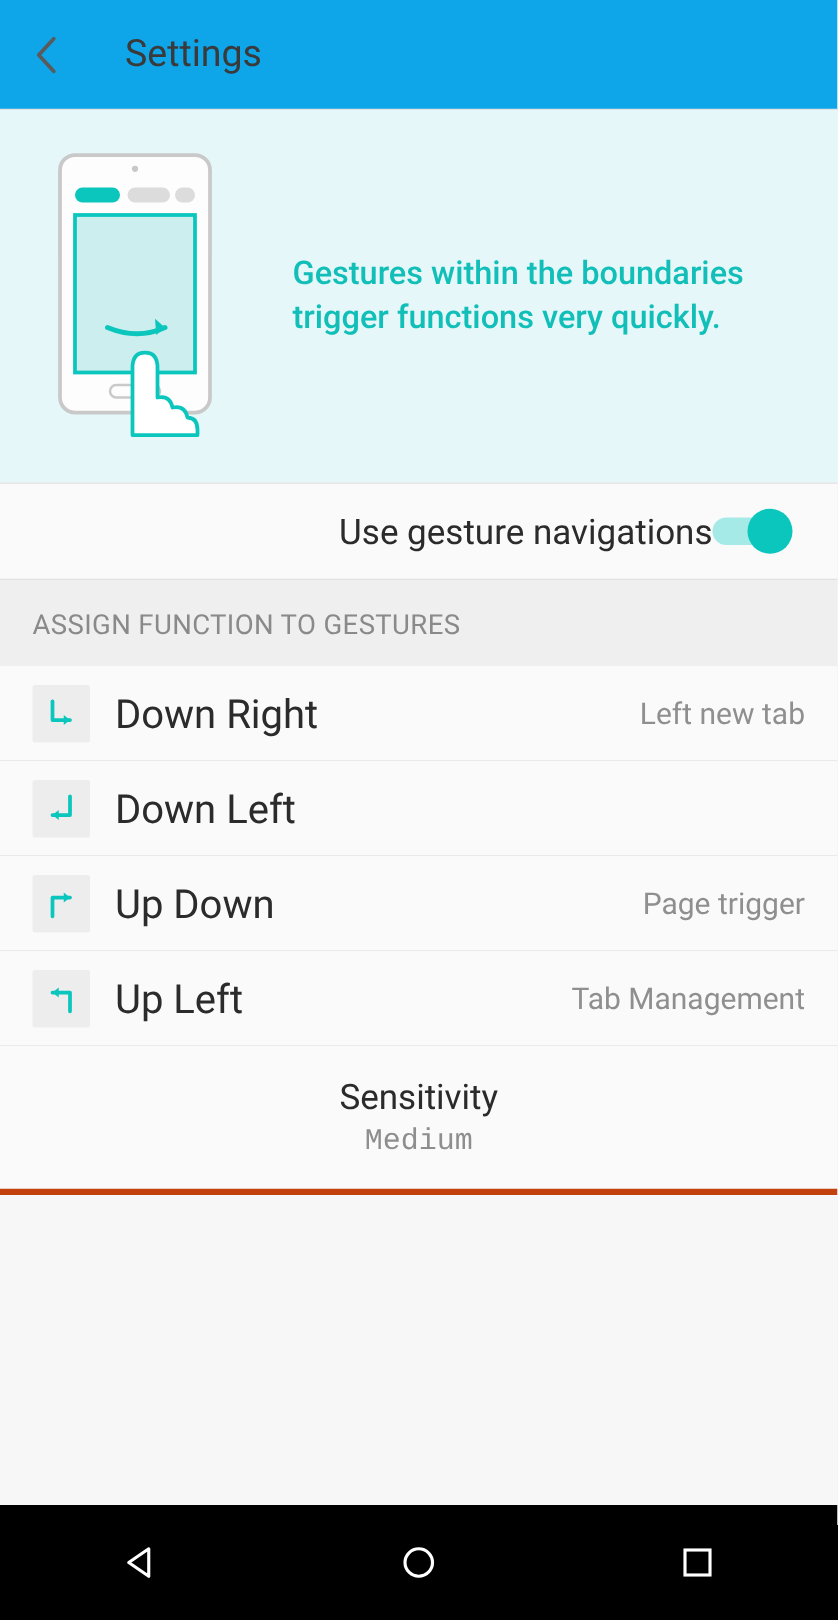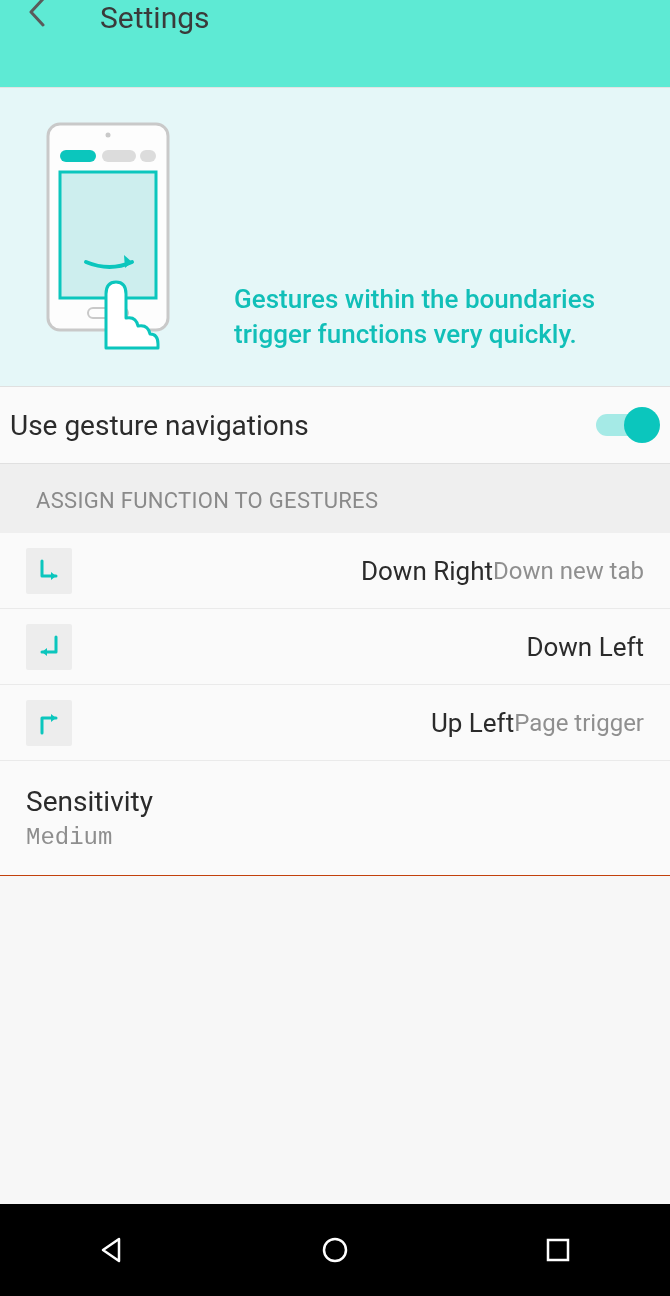--- a/index.html
+++ b/index.html
@@ -1,40 +1,40 @@
 <!DOCTYPE html>
 <html><head>
 <meta charset="utf-8">
 <style>
   * { box-sizing: border-box; margin: 0; padding: 0; }
   html, body { width: 670px; height: 1296px; font-family: -apple-system, Roboto, "Helvetica Neue", Arial, sans-serif; background: #f4f4f4; overflow: hidden; }
   .app { display: flex; flex-direction: column; height: 100%; background: #f6f6f6; }
   
-  .header { height: 88px; display: flex; padding: 0 24px; background: #5eead4; border-bottom: 1px solid #e3e3e3; }
+  .header { height: 88px; display: flex; align-items: center; padding: 0 24px; background: #0ea5e9; border-bottom: 1px solid #e3e3e3; }
   .back-icon { width: 24px; height: 24px; display: flex; align-items: center; justify-content: center; margin-right: 52px; }
   .header-title { font-size: 30px; color: #3a3a3a; font-weight: 400; }
   
-  .hero { background: #e5f7f8; padding: 34px 28px 34px 40px; display: flex; align-items: flex-end; }
+  .hero { background: #e5f7f8; padding: 34px 28px 34px 40px; display: flex; align-items: center; }
   .hero-illustration { width: 148px; height: 230px; flex: 0 0 auto; margin-right: 46px; position: relative; }
   .hero-text { color: #11bfb8; font-size: 26px; line-height: 1.35; font-weight: 500; }
   
-  .toggle-row { background: #fafafa; height: 78px; display: flex; align-items: center; padding: 0 10px; border-top: 1px solid #e0e0e0; border-bottom: 1px solid #e0e0e0; }
+  .toggle-row { background: #fafafa; height: 78px; display: flex; align-items: center; padding: 0 36px; border-top: 1px solid #e0e0e0; border-bottom: 1px solid #e0e0e0; text-align: right; }
   .toggle-row .label { font-size: 28px; color: #2b2b2b; flex: 1; }
   .switch { width: 64px; height: 34px; position: relative; }
   .switch-track { position: absolute; left: 0; top: 6px; width: 52px; height: 22px; background: #a5eae6; border-radius: 12px; }
   .switch-thumb { position: absolute; right: 0; top: -1px; width: 36px; height: 36px; background: #0bc6bd; border-radius: 50%; }
   
-  .section-header { padding: 24px 36px 20px; font-size: 22px; color: #8a8a8a; letter-spacing: 0.3px; background: #efefef; }
+  .section-header { padding: 24px 26px 20px; font-size: 22px; color: #8a8a8a; letter-spacing: 0.3px; background: #efefef; }
   
   .gesture-row { background: #fafafa; height: 76px; display: flex; align-items: center; padding: 0 26px; border-bottom: 1px solid #eaeaea; }
   .gesture-icon-box { width: 46px; height: 46px; background: #ededed; border-radius: 2px; margin-right: 20px; display: flex; align-items: center; justify-content: center; }
-  .gesture-label { font-size: 26px; color: #2b2b2b; flex: 1; text-align: right; }
+  .gesture-label { font-size: 32px; color: #2b2b2b; flex: 1; }
   .gesture-value { font-size: 24px; color: #8f8f8f; }
   
-  .adv-row { background: #fafafa; padding: 24px 26px; border-bottom: 1px solid #c2410c; }
+  .adv-row { background: #fafafa; padding: 24px 26px; border-bottom: 5px solid #c2410c; text-align: center; }
   .adv-title { font-size: 28px; color: #2b2b2b; margin-bottom: 6px; }
   .adv-sub { font-size: 24px; color: #8e8e8e; font-family: Liberation Mono, monospace; }
   
   .fill { flex: 1; background: #f7f7f7; }
   
   .navbar { height: 92px; background: #000; display: flex; align-items: center; justify-content: space-around; }
   .nav-btn { width: 44px; height: 44px; display: flex; align-items: center; justify-content: center; }
 </style>
 </head>
 <body>
@@ -87,44 +87,54 @@
   <div class="section-header">ASSIGN FUNCTION TO GESTURES</div>
 
   <div class="gesture-row">
     <div class="gesture-icon-box">
       <svg width="30" height="30" viewBox="0 0 30 30">
         <path d="M8 5 L8 20 L22 20" fill="none" stroke="#0bc6bd" stroke-width="3" stroke-linecap="round" stroke-linejoin="round"></path>
         <polygon points="22,20 17,16 17,24" fill="#0bc6bd"></polygon>
       </svg>
     </div>
     <div class="gesture-label">Down Right</div>
-    <div class="gesture-value">Down new tab</div>
+    <div class="gesture-value">Left new tab</div>
   </div>
 
   <div class="gesture-row">
     <div class="gesture-icon-box">
       <svg width="30" height="30" viewBox="0 0 30 30">
         <path d="M22 5 L22 20 L8 20" fill="none" stroke="#0bc6bd" stroke-width="3" stroke-linecap="round" stroke-linejoin="round"></path>
         <polygon points="8,20 13,16 13,24" fill="#0bc6bd"></polygon>
       </svg>
     </div>
     <div class="gesture-label">Down Left</div>
   </div>
 
   <div class="gesture-row">
     <div class="gesture-icon-box">
       <svg width="30" height="30" viewBox="0 0 30 30">
         <path d="M8 25 L8 10 L22 10" fill="none" stroke="#0bc6bd" stroke-width="3" stroke-linecap="round" stroke-linejoin="round"></path>
         <polygon points="22,10 17,6 17,14" fill="#0bc6bd"></polygon>
       </svg>
     </div>
-    <div class="gesture-label">Up Left</div>
+    <div class="gesture-label">Up Down</div>
     <div class="gesture-value">Page trigger</div>
   </div>
 
+  <div class="gesture-row">
+    <div class="gesture-icon-box">
+      <svg width="30" height="30" viewBox="0 0 30 30">
+        <path d="M22 25 L22 10 L8 10" fill="none" stroke="#0bc6bd" stroke-width="3" stroke-linecap="round" stroke-linejoin="round"></path>
+        <polygon points="8,10 13,6 13,14" fill="#0bc6bd"></polygon>
+      </svg>
+    </div>
+    <div class="gesture-label">Up Left</div>
+    <div class="gesture-value">Tab Management</div>
+  </div>
 
 
   <div class="adv-row">
     <div class="adv-title">Sensitivity</div>
     <div class="adv-sub">Medium</div>
   </div>
 
   <div class="fill"></div>
 
   <div class="navbar">

